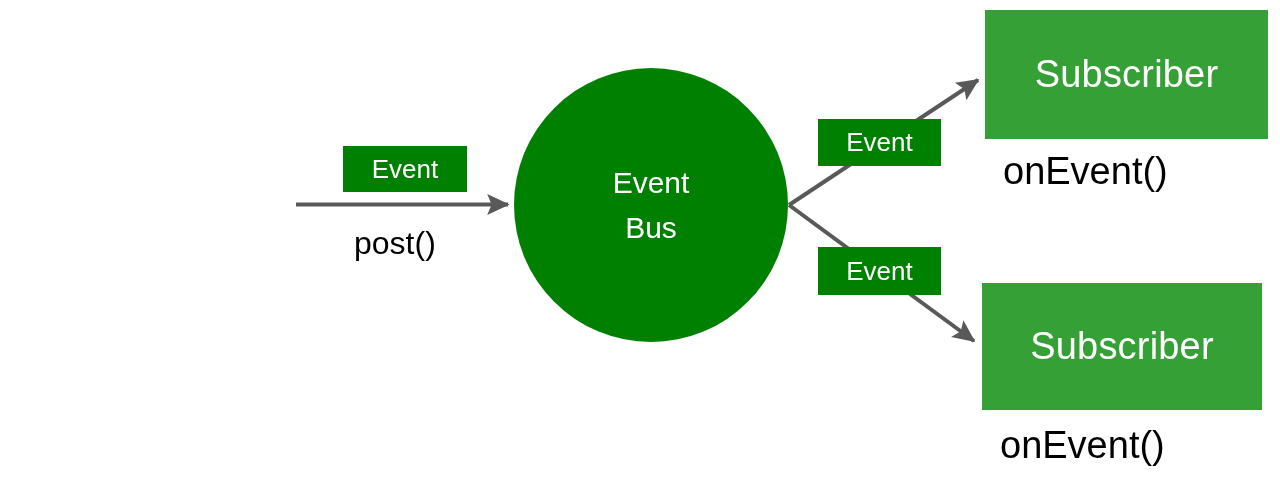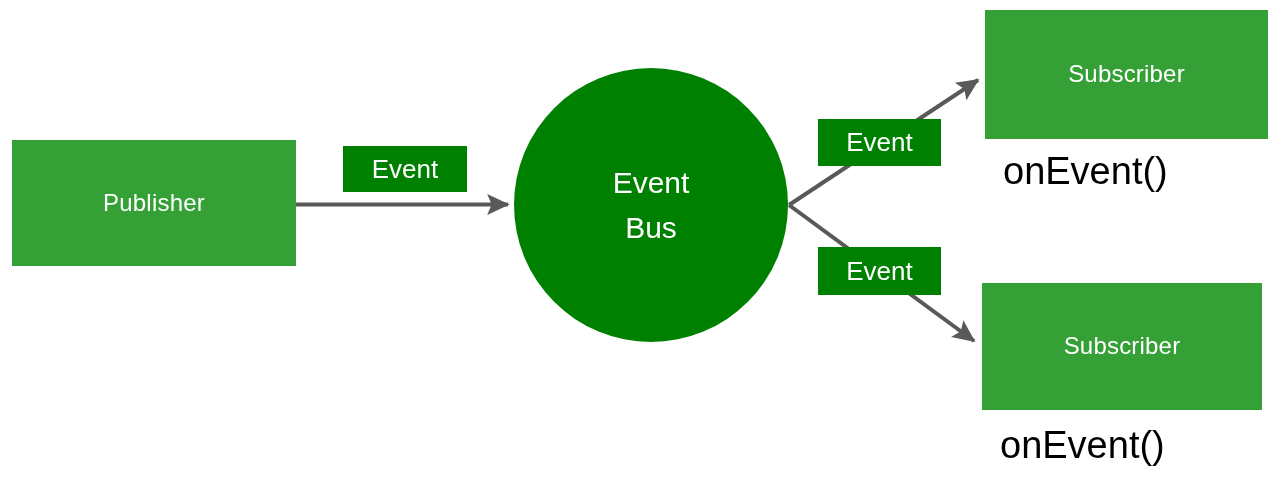--- a/index.html
+++ b/index.html
@@ -25,21 +25,21 @@
     height: 479px;
     z-index: 1;
   }
   .node-box {
     position: absolute;
     z-index: 2;
     display: flex;
     align-items: center;
     justify-content: center;
     color: #ffffff;
-    font-size: 24px;
+    font-size: 38px;
     font-weight: 400;
     letter-spacing: 0.2px;
     line-height: 1.1;
   }
   .node-circle {
     position: absolute;
     z-index: 2;
     border-radius: 50%;
     display: flex;
     flex-direction: column;
@@ -103,28 +103,28 @@
       </marker>
     </defs>
 
     <line x1="296" y1="204.5" x2="508" y2="204.5" stroke="#595959" stroke-width="4" marker-end="url(#arrowhead)"></line>
 
     <line x1="789" y1="205" x2="978" y2="80" stroke="#595959" stroke-width="4" marker-end="url(#arrowhead)"></line>
 
     <line x1="789" y1="205" x2="974" y2="341" stroke="#595959" stroke-width="4" marker-end="url(#arrowhead)"></line>
   </svg>
 
-  <div class="node-box" id="publisher-box" style="background:#34a035;">
-    <span>Publisher</span>
-  </div>
 
   <div class="badge" id="badge-post" style="background:#008000;">
     <span>Event</span>
   </div>
 
+  <div class="edge-label" id="label-post">
+    <span>post()</span>
+  </div>
 
   <div class="node-circle" id="eventbus-circle" style="background:#008000;">
     <span>Event</span>
     <span>Bus</span>
   </div>
 
   <div class="badge" id="badge-top" style="background:#008000;">
     <span>Event</span>
   </div>
 

